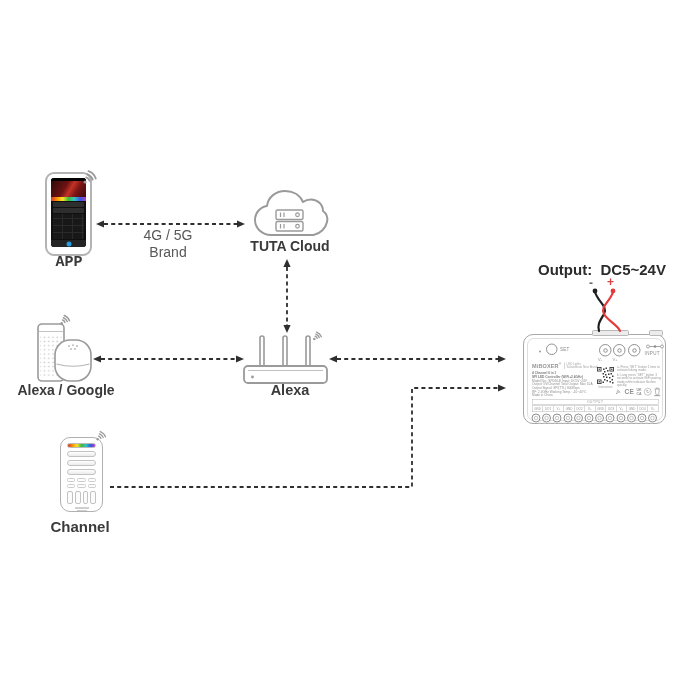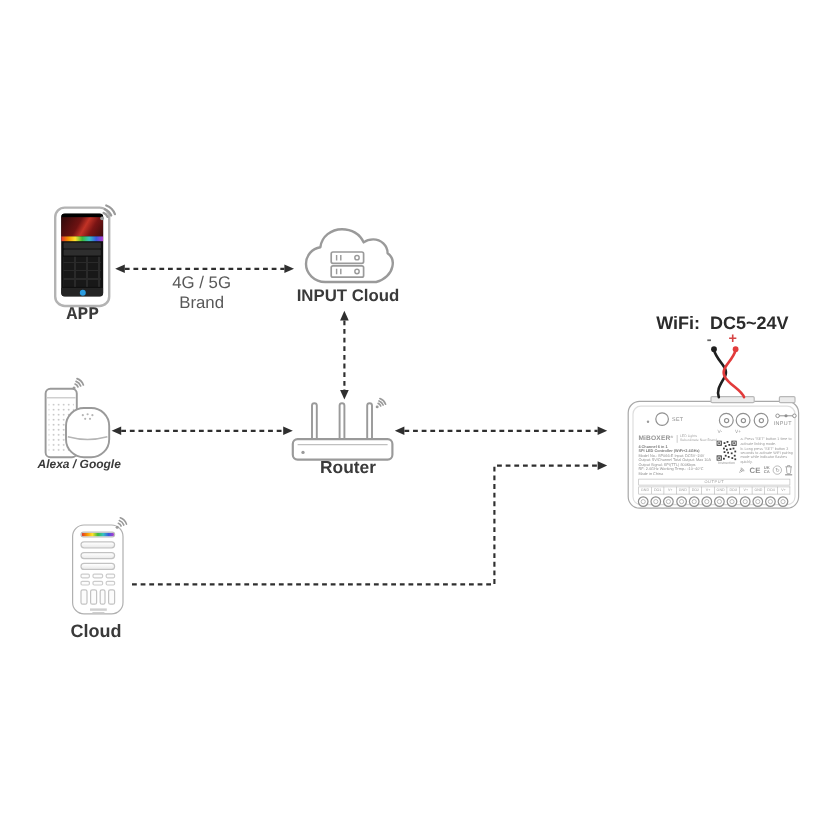--- a/index.html
+++ b/index.html
@@ -130,21 +130,21 @@
     <g fill="#fff" stroke="#9a9a9a" stroke-width="1.4">
       <rect x="26" y="24" width="27" height="9.5" rx="1.5"></rect>
       <rect x="26" y="35.5" width="27" height="9.5" rx="1.5"></rect>
     </g>
     <g stroke="#9a9a9a" stroke-width="1.2" fill="none">
       <path d="M30.5,26.5 V31 M34,26.5 V31 M30.5,38 V42.5 M34,38 V42.5"></path>
       <circle cx="47.5" cy="28.75" r="1.8"></circle>
       <circle cx="47.5" cy="40.25" r="1.8"></circle>
     </g>
   </svg>
-  <div class="node-label" style="left:244px;top:238px;width:92px;font-size:14px;">INPUT Cloud</div>
+  <div class="node-label" style="left:244px;top:238px;width:92px;font-size:14px;">TUTA Cloud</div>
 
   <svg class="abs" style="left:30px;top:310px;overflow:visible;" width="78" height="74" viewBox="0 0 78 74">
     <defs>
       <pattern id="dotp" width="4.2" height="4.2" patternUnits="userSpaceOnUse">
         <circle cx="2" cy="2" r="0.8" fill="#c6c6c6"></circle>
       </pattern>
     </defs>
     <g transform="translate(28,1) scale(0.8)" fill="none" stroke="#9a9a9a" stroke-width="1.8" stroke-linecap="round">
       <path d="M5.71,11.30 A5,5 0 0 1 8.70,14.29"></path>
       <path d="M6.74,8.48 A8,8 0 0 1 11.52,13.26"></path>
@@ -157,39 +157,39 @@
     <rect x="25" y="30" width="36" height="41" rx="15" fill="#fff" stroke="#9a9a9a" stroke-width="1.6"></rect>
     <path d="M26.5,54 Q43,58.5 59.5,54" fill="none" stroke="#b5b5b5" stroke-width="1.2"></path>
     <g fill="#b5b5b5">
       <circle cx="39" cy="36" r="0.9"></circle>
         <circle cx="43" cy="35.2" r="0.9"></circle>
         <circle cx="47" cy="36" r="0.9"></circle>
       <circle cx="41" cy="39" r="0.9"></circle>
         <circle cx="45" cy="39" r="0.9"></circle>
     </g>
   </svg>
-  <div class="node-label" style="left:16px;top:382px;width:100px;font-size:10px;font-style:italic;">Alexa / Google</div>
+  <div class="node-label" style="left:16px;top:382px;width:100px;font-size:14px;">Alexa / Google</div>
 
   <svg class="abs" style="left:238px;top:328px;overflow:visible;" width="96" height="58" viewBox="0 0 96 58">
     <g fill="#fff" stroke="#9a9a9a" stroke-width="1.6">
       <rect x="22" y="8" width="4" height="31" rx="2"></rect>
       <rect x="45" y="8" width="4" height="31" rx="2"></rect>
       <rect x="68" y="8" width="4" height="31" rx="2"></rect>
     </g>
     <g transform="translate(73,0) scale(0.72)" fill="none" stroke="#9a9a9a" stroke-width="1.9" stroke-linecap="round">
       <path d="M5.71,11.30 A5,5 0 0 1 8.70,14.29"></path>
       <path d="M6.74,8.48 A8,8 0 0 1 11.52,13.26"></path>
       <path d="M7.76,5.66 A11,11 0 0 1 14.34,12.24"></path>
       <circle cx="4.6" cy="15.4" r="1.7" fill="#9a9a9a" stroke="none"></circle>
     </g>
     <rect x="6" y="38" width="83" height="17" rx="4" fill="#fff" stroke="#9a9a9a" stroke-width="1.8"></rect>
     <path d="M10,42.5 H85" stroke="#c0c0c0" stroke-width="1"></path>
     <circle cx="14.5" cy="49" r="1.4" fill="#9a9a9a"></circle>
   </svg>
-  <div class="node-label" style="left:262px;top:382px;width:56px;font-size:14.5px;">Router</div>
+  <div class="node-label" style="left:262px;top:382px;width:56px;font-size:14.5px;">Alexa</div>
 
   <div class="remote">
     <div class="rc-rainbow"></div>
     <div class="rc-pill"></div>
     <div class="rc-pill"></div>
     <div class="rc-pill"></div>
     <div class="rc-grid">
       <div class="rc-key"></div>
       <div class="rc-key"></div>
       <div class="rc-key"></div>
@@ -209,28 +209,28 @@
       </div>
     <svg class="abs" style="left:33px;top:-11px;" width="20" height="20" viewBox="0 0 20 20">
       <g fill="none" stroke="#9a9a9a" stroke-width="1.6" stroke-linecap="round" transform="scale(0.8)">
         <path d="M5.71,11.30 A5,5 0 0 1 8.70,14.29"></path>
         <path d="M6.74,8.48 A8,8 0 0 1 11.52,13.26"></path>
         <path d="M7.76,5.66 A11,11 0 0 1 14.34,12.24"></path>
         <circle cx="4.6" cy="15.4" r="1.6" fill="#9a9a9a" stroke="none"></circle>
       </g>
     </svg>
   </div>
-  <div class="node-label" style="left:42px;top:518px;width:76px;font-size:15px;">Cloud</div>
+  <div class="node-label" style="left:42px;top:518px;width:76px;font-size:15px;">Channel</div>
 
   <div class="link-label">
     <div>4G / 5G</div>
     <div>Brand</div>
   </div>
 
-  <div class="input-title">WiFi:  DC5~24V</div>
+  <div class="input-title">Output:  DC5~24V</div>
   <span class="pol pol-minus">-</span>
   <span class="pol pol-plus">+</span>
 
   <div class="device">
     <div class="tab tab1"></div>
     <div class="tab tab2"></div>
     <div class="device-inner"></div>
 
     <div class="device-scale">
       <div class="led-dot"></div>

